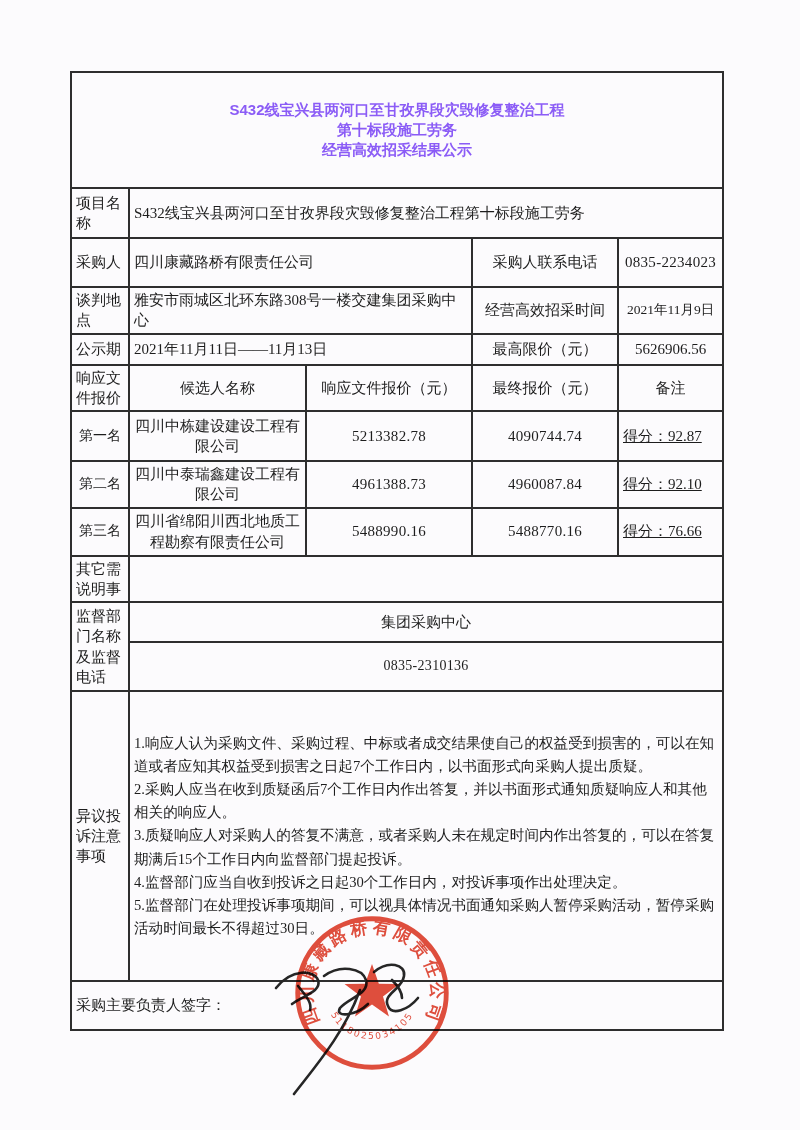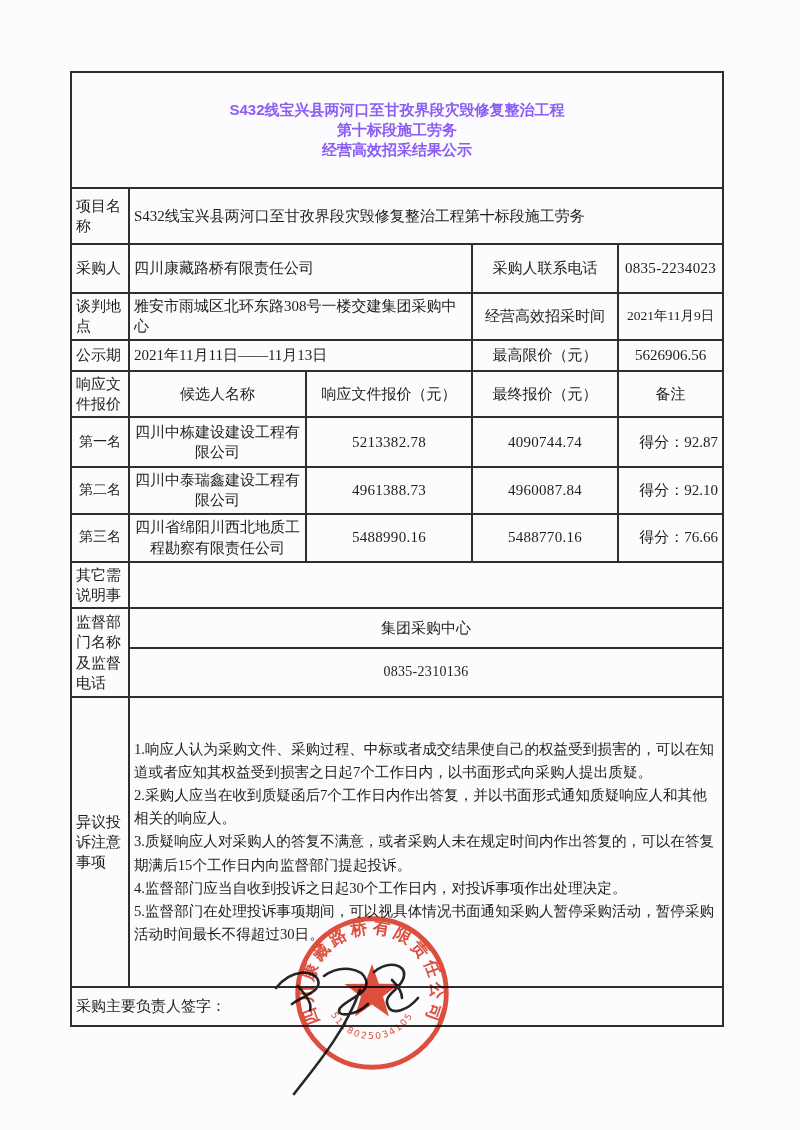--- a/index.html
+++ b/index.html
@@ -33,21 +33,21 @@
     font-size:20px;
     line-height:29px;
     color:#8b5cf6;
   }
   .label-cell { text-align:left; padding:2px 3px; }
   .center { text-align:center; }
   .value-cell { text-align:left; padding-left:6px; }
   .num { font-size:13.5px; letter-spacing:0.3px; }
   .num-small { font-size:12.5px;margin-top:36px; }
   .name-cell { font-size:13px; text-align:center; padding:2px 1px; }
-  .remark-cell { font-size:14.5px; text-align:right; }
+  .remark-cell { font-size:14.5px; text-align:left;text-decoration:underline; }
   .hdr { text-align:center; }
   .notes-cell { padding:6px 10px 6px 8px; }
   .notes-cell .note { font-size:14.6px; line-height:1.58; text-align:left; }
   .sig-cell { padding-left:22px; font-size:15.5px; }
   .seal {
     position:absolute;
     left:290px; top:911px;
     width:164px; height:164px;
     opacity:0.9;
     mix-blend-mode:multiply;
@@ -72,21 +72,21 @@
       <col style="width:105px">
   </colgroup>
   <tbody>
       <tr style="height:116px">
     <td colspan="5" class="title-cell">
       <div>S432线宝兴县两河口至甘孜界段灾毁修复整治工程</div>
       <div>第十标段施工劳务</div>
       <div>经营高效招采结果公示</div>
     </td>
   </tr>
-  <tr style="height:56px">
+  <tr style="height:50px">
     <td class="label-cell">项目名称</td>
     <td colspan="4" class="value-cell">S432线宝兴县两河口至甘孜界段灾毁修复整治工程第十标段施工劳务</td>
   </tr>
   <tr style="height:49px">
     <td class="label-cell">采购人</td>
     <td colspan="2" class="value-cell">四川康藏路桥有限责任公司</td>
     <td class="hdr">采购人联系电话</td>
     <td class="center num">0835-2234023</td>
   </tr>
   <tr style="height:44px">
@@ -143,21 +143,21 @@
   <tr style="height:290px">
     <td class="label-cell">异议投诉注意事项</td>
     <td colspan="4" class="notes-cell">
       <div class="note">1.响应人认为采购文件、采购过程、中标或者成交结果使自己的权益受到损害的，可以在知道或者应知其权益受到损害之日起7个工作日内，以书面形式向采购人提出质疑。</div>
       <div class="note">2.采购人应当在收到质疑函后7个工作日内作出答复，并以书面形式通知质疑响应人和其他相关的响应人。</div>
       <div class="note">3.质疑响应人对采购人的答复不满意，或者采购人未在规定时间内作出答复的，可以在答复期满后15个工作日内向监督部门提起投诉。</div>
       <div class="note">4.监督部门应当自收到投诉之日起30个工作日内，对投诉事项作出处理决定。</div>
       <div class="note">5.监督部门在处理投诉事项期间，可以视具体情况书面通知采购人暂停采购活动，暂停采购活动时间最长不得超过30日。</div>
     </td>
   </tr>
-  <tr style="height:39px">
+  <tr style="height:49px">
     <td colspan="5" class="sig-cell">
       <span>采购主要负责人签字：</span>
     </td>
   </tr>
 </tbody>
   </table>
 
 <svg class="signature" viewBox="0 0 200 170">
   <g fill="none" stroke="#262626" stroke-width="2.6" stroke-linecap="round" stroke-linejoin="round">
     <path d="M8,42 C 24,22 46,24 50,34 C 54,46 34,50 24,58"></path>

